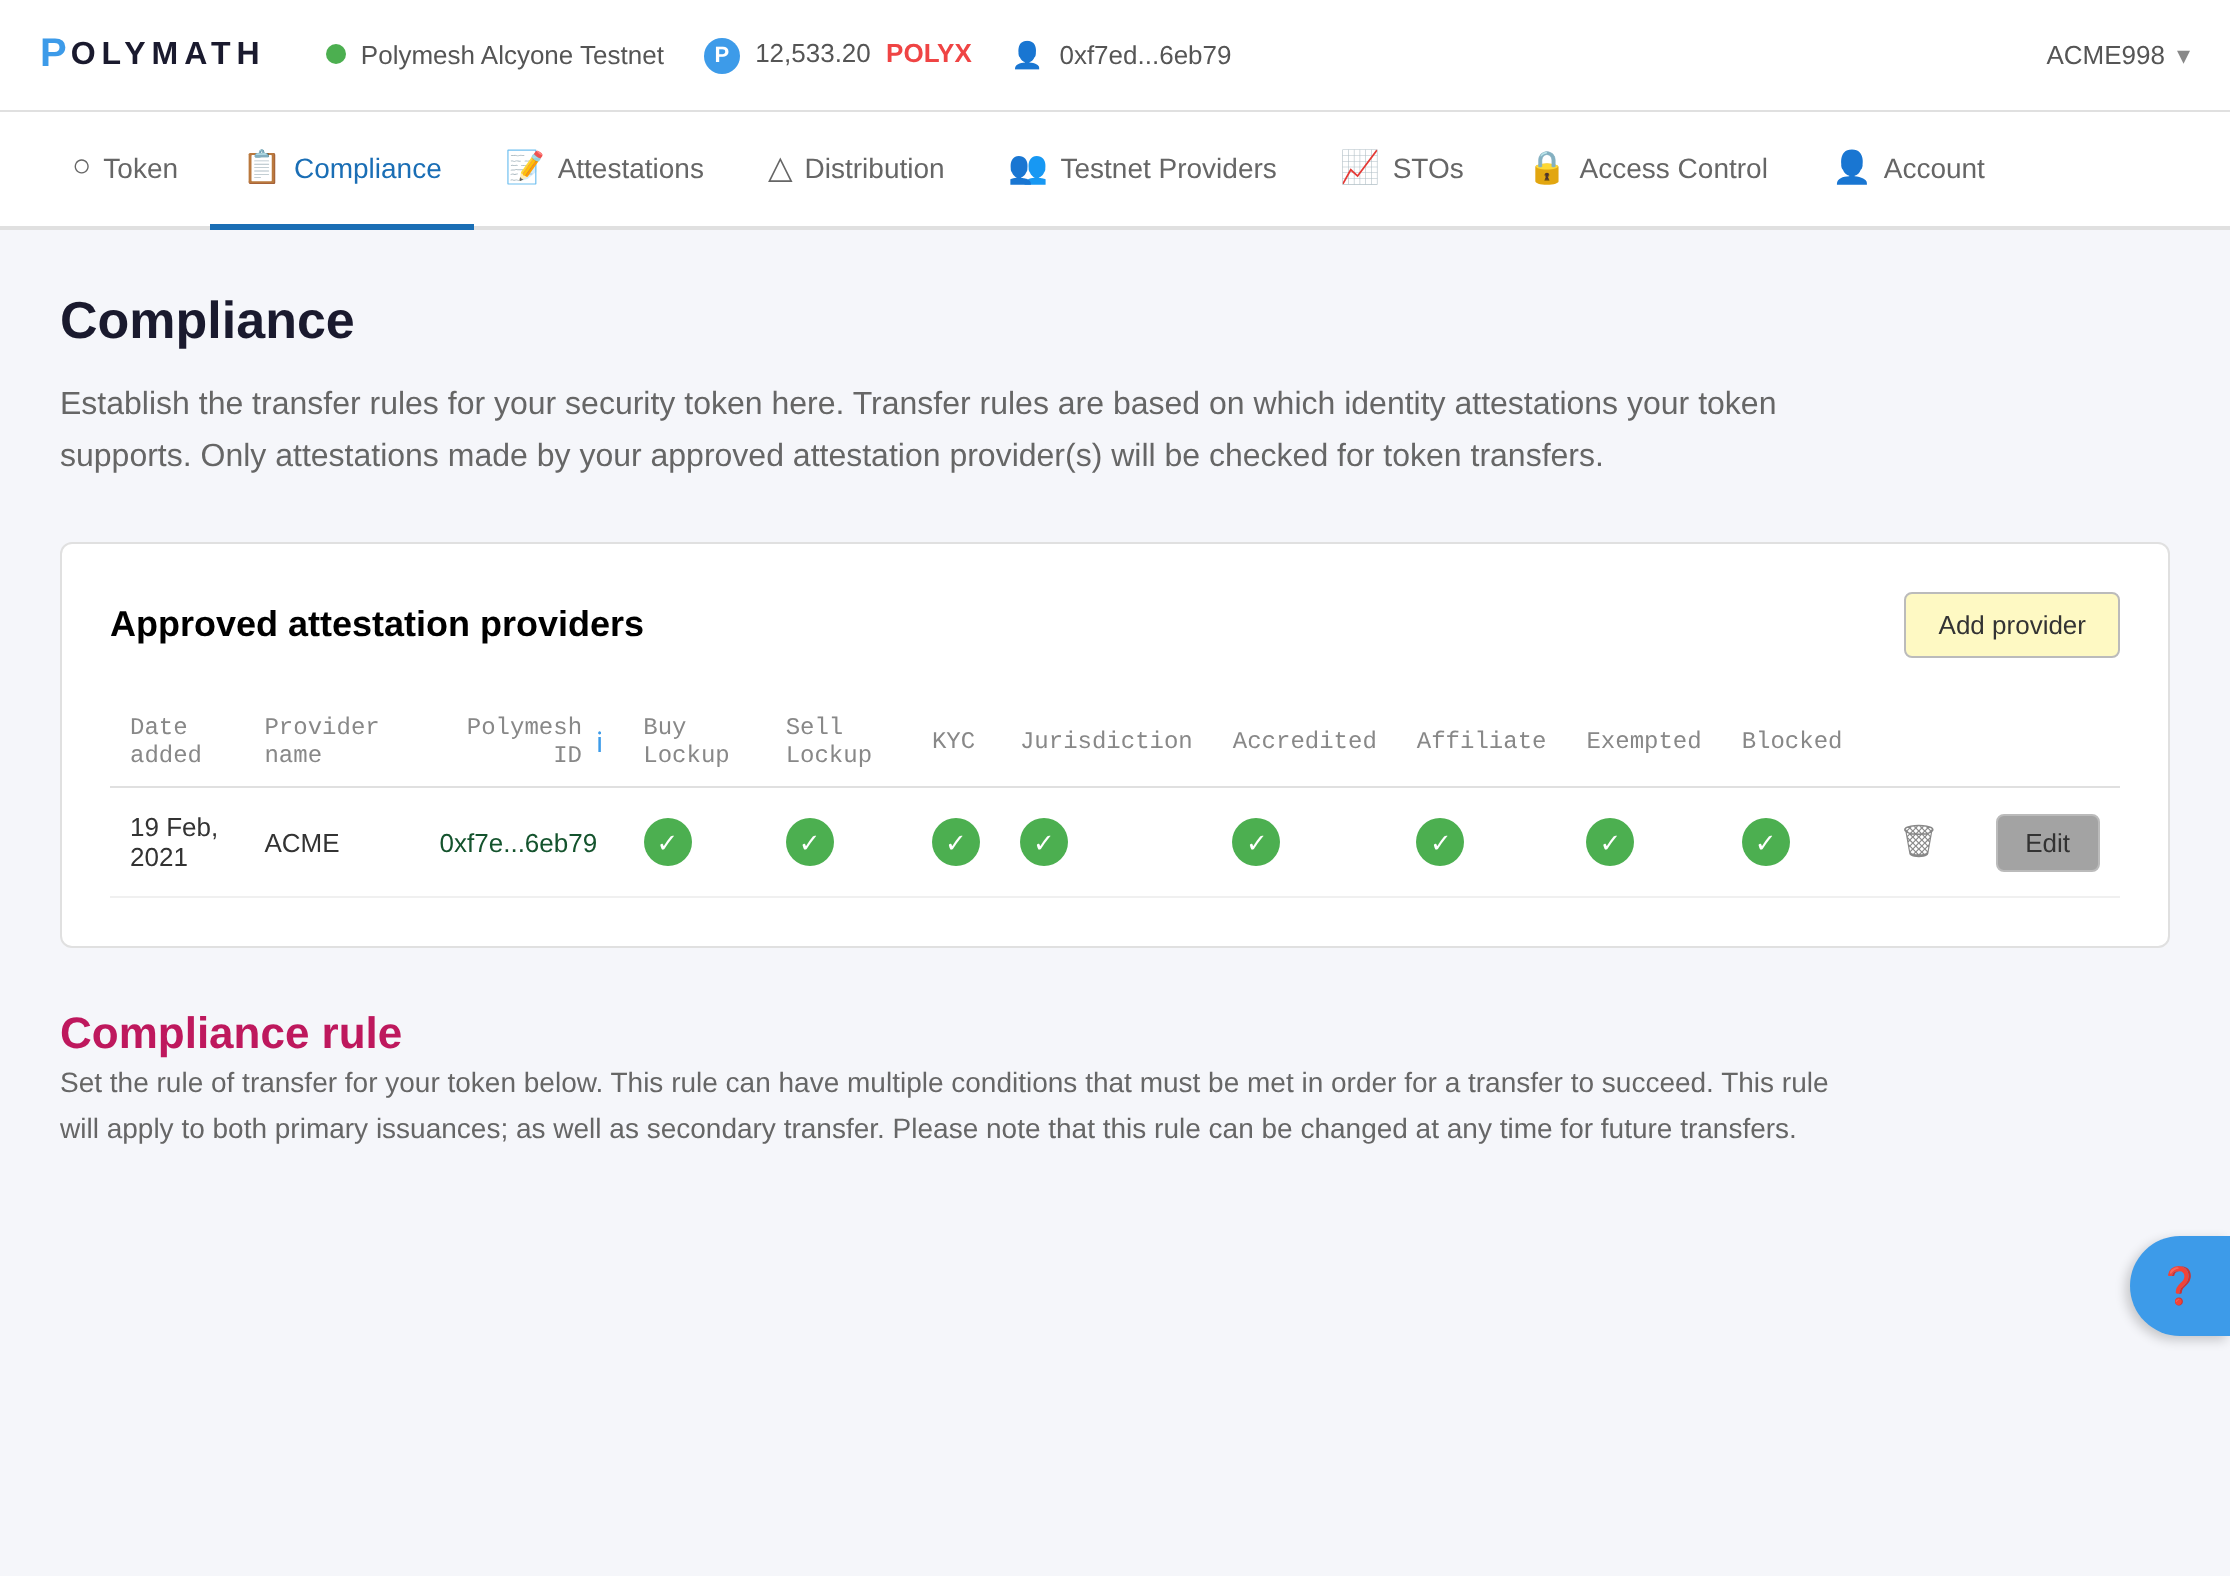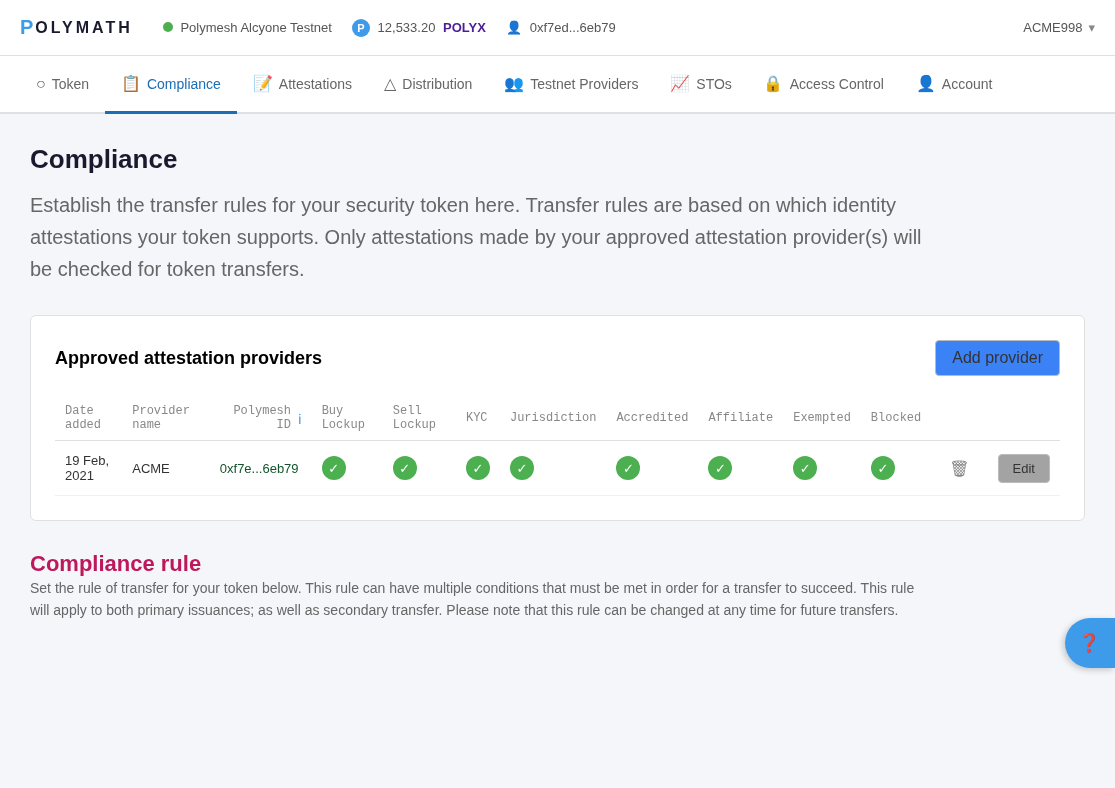--- a/index.html
+++ b/index.html
@@ -28,35 +28,35 @@
       border-bottom: 3px solid transparent; margin-bottom: -2px;
       text-decoration: none;
     }
     .nav-item.active { color: #1a6eb5; border-bottom: 3px solid #1a6eb5; font-weight: 500; }
     .nav-icon { font-size: 16px; }
 
     
     .main { padding: 30px 30px; max-width: 1115px; }
 
     .page-title { font-size: 26px; font-weight: bold; color: #1a1a2e; margin-bottom: 14px; }
-    .page-desc { font-size: 20px; color: #666; line-height: 1.6; margin-bottom: 30px; max-width: 900px; }
+    .page-desc { font-size: 16px; color: #666; line-height: 1.6; margin-bottom: 30px; max-width: 900px; }
 
     
     .card {
       background: #fff; border: 1px solid #e0e0e0; border-radius: 6px;
       padding: 24px; margin-bottom: 30px;
     }
     .card-header {
       display: flex; align-items: center; justify-content: space-between; margin-bottom: 20px;
     }
     .card-title { font-size: 18px; font-weight: bold; color: #000000; }
 
     .add-provider-btn {
-      background: #3b82f6; border: 1px solid #bbb; border-radius: 4px;
-      padding: 8px 16px; font-size: 16px; cursor: pointer; color: #333;
+      background: #fef9c3; border: 1px solid #bbb; border-radius: 4px;
+      padding: 8px 16px; font-size: 13px; cursor: pointer; color: #333;
     }
 
     
     .attestation-table { width: 100%; border-collapse: collapse; }
     .attestation-table th {
       text-align: left; font-size: 12px; color: #888; font-weight: normal;
       padding: 8px 10px; border-bottom: 1px solid #e0e0e0; font-family: Liberation Mono, monospace;
     }
     .attestation-table td {
       padding: 12px 10px; font-size: 13px; border-bottom: 1px solid #f0f0f0;
@@ -107,21 +107,21 @@
     </div>
   </div>
   <div class="topbar-info">
     <span>
       <span class="network-dot"></span>
       <span>Polymesh Alcyone Testnet</span>
     </span>
     <span>
       <span class="polyx-icon">P</span>
       <span>12,533.20</span>
-      <span style="margin-left:4px;color:#4c1d95;font-weight:bold;">POLYX</span>
+      <span style="margin-left:4px;color:#ef4444;font-weight:bold;">POLYX</span>
     </span>
     <span>
       <span style="color:#aaa; margin-right:4px;">👤</span>
       <span>0xf7ed...6eb79</span>
     </span>
     <span class="account-section" style="cursor:pointer;">
       <span>ACME998</span>
       <span class="dropdown-arrow">▾</span>
     </span>
   </div>

